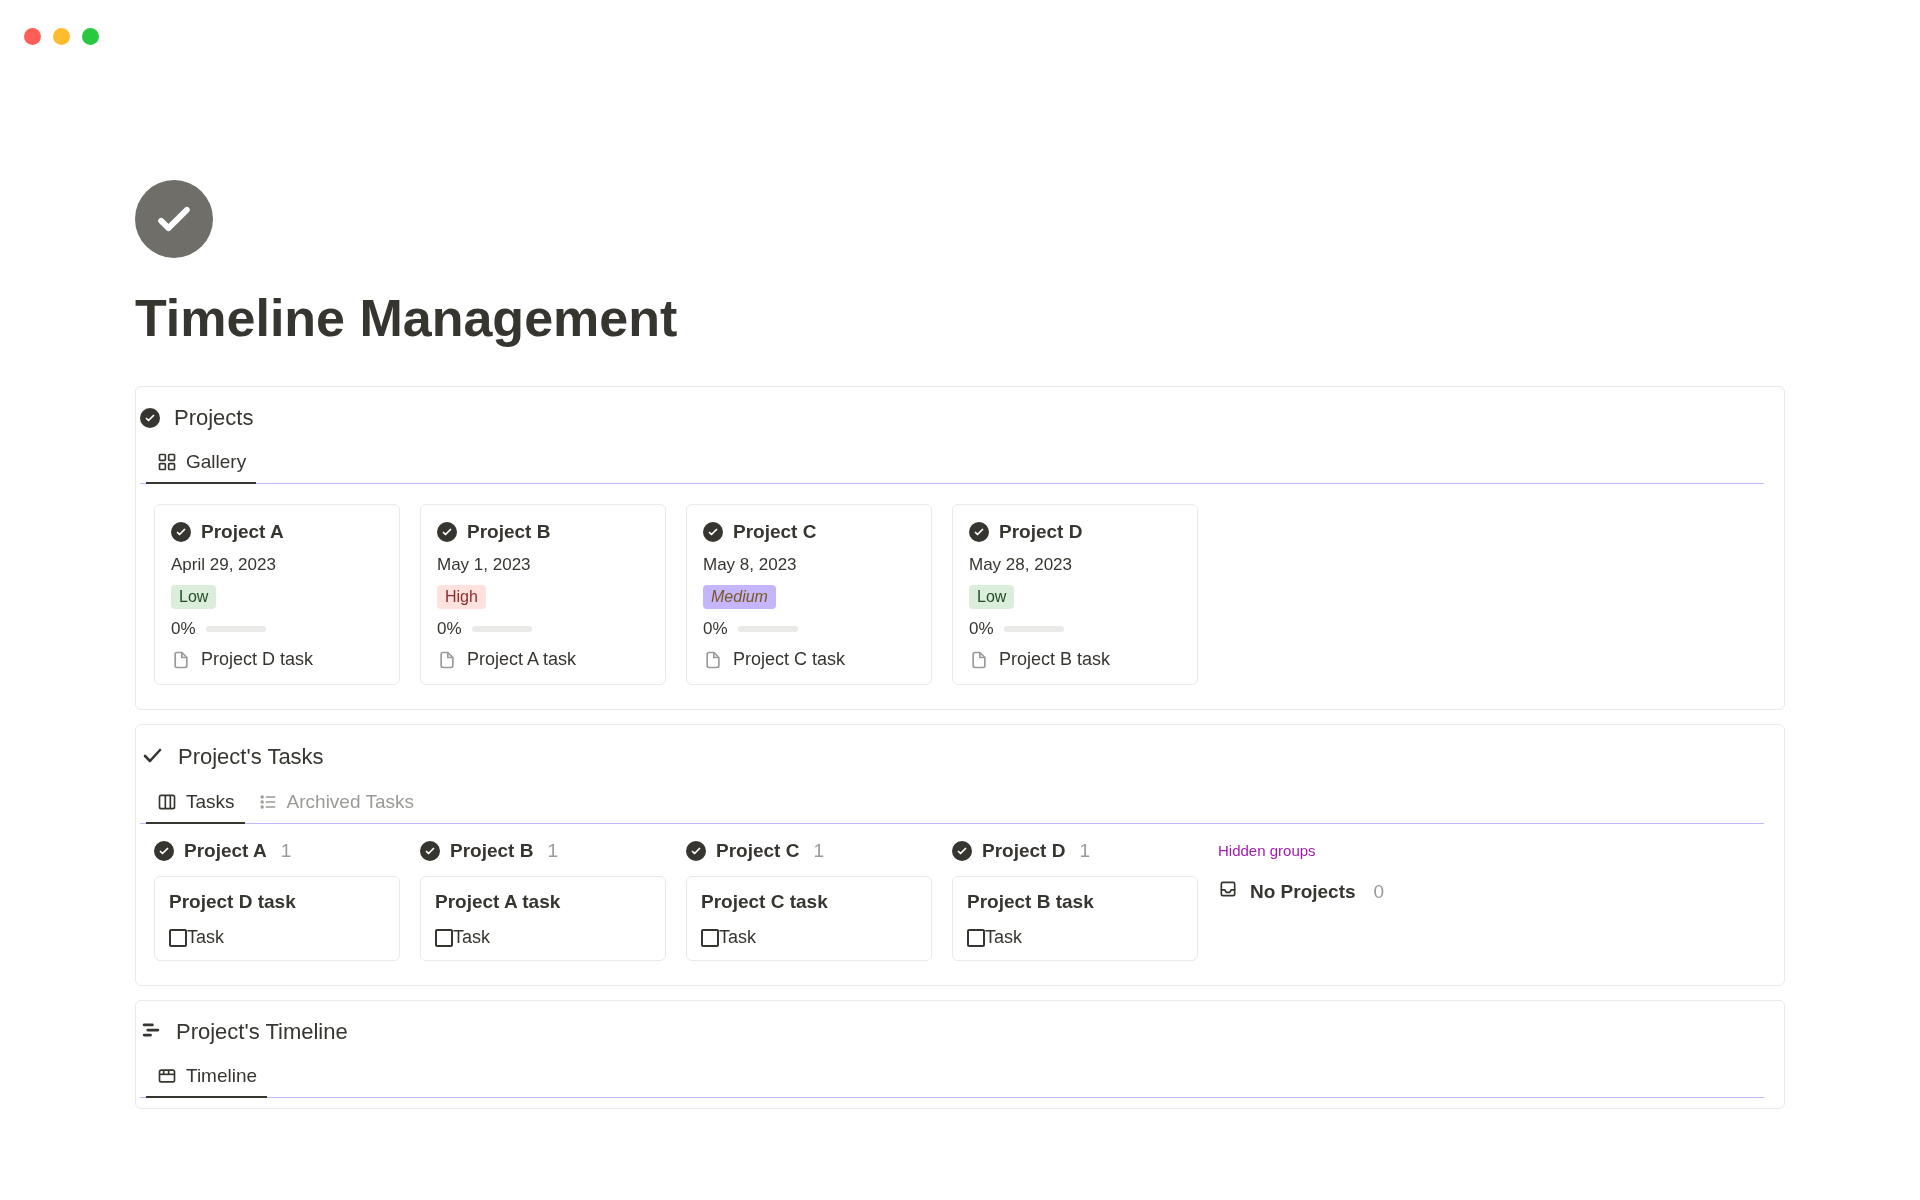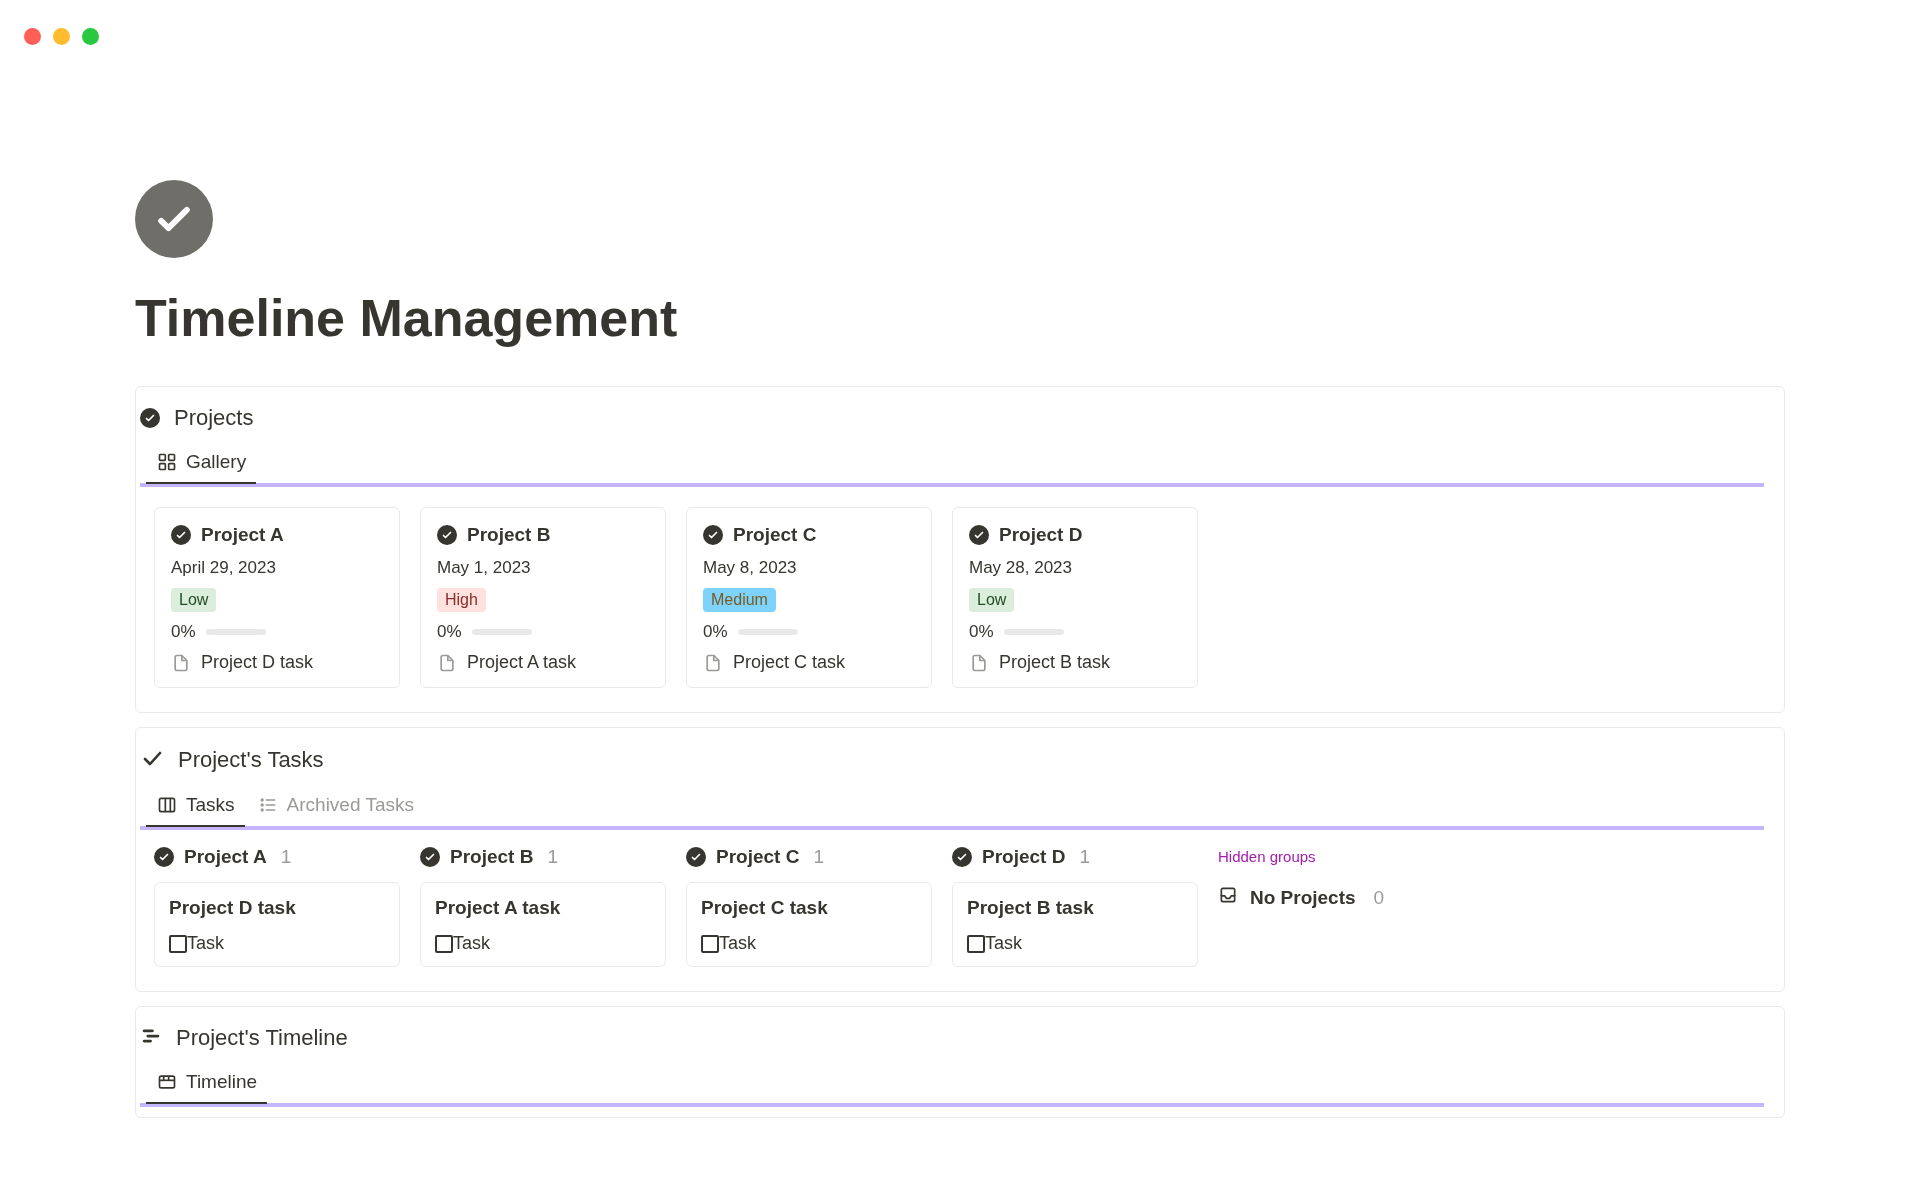--- a/index.html
+++ b/index.html
@@ -15,34 +15,34 @@
 .page-icon { width:78px; height:78px; border-radius:50%; background:#6f6e69; display:flex; align-items:center; justify-content:center; margin-bottom:30px; }
 .page-icon svg { width:44px; height:44px; }
 h1.page-title { font-size:52px; font-weight:700; color:#37352f; margin-bottom:38px; }
 
 .block { border:1px solid #e9e9e7; border-radius:6px; padding:18px 20px 24px 4px; margin-bottom:14px; }
 
 .block-header { display:flex; align-items:center; gap:14px; margin-bottom:12px; }
 .block-header .sec-icon { color:#37352f; }
 .block-header .title { font-size:22px; font-weight:400; color:#37352f; }
 
-.tabs { display:flex; gap:18px; border-bottom:4px solid #c4b5fd; padding:0 14px; }
+.tabs { display:flex; gap:18px; border-bottom:1px solid #c4b5fd; padding:0 14px; }
 .tab { display:flex; align-items:center; gap:8px; padding:8px 2px 10px 2px; font-size:19px; color:#37352f; cursor:pointer; position:relative; }
 .tab.inactive { color:#9b9a97; }
 .tab.active::after { content:""; position:absolute; left:-8px; right:-8px; bottom:-1px; height:2px; background:#37352f; }
 .tab .ticon { width:22px; height:22px; display:flex; align-items:center; justify-content:center; }
 
 .gallery { display:flex; gap:20px; padding:20px 14px 0 14px; }
 .card { width:246px; border:1px solid #e9e9e7; border-radius:6px; padding:16px 16px 14px 16px; }
 .card .card-title-row { display:flex; align-items:center; gap:10px; font-size:19px; font-weight:600; margin-bottom:12px; }
 .card .date { font-size:17px; color:#37352f; margin-bottom:10px; }
 .tag { display:inline-block; padding:3px 8px; border-radius:4px; font-size:16px; margin-bottom:10px; }
 .tag.low{background:#dbeddb;color:#224d25;}
 .tag.high{background:#ffe2dd;color:#8a2d2a;}
-.tag.medium{background:#7dd3fc;color:#7a5b1f;}
+.tag.medium{background:#c4b5fd;color:#7a5b1f;font-style:italic;}
 .pct-row { display:flex; align-items:center; gap:10px; font-size:17px; margin-bottom:10px; }
 .bar { width:60px; height:6px; background:#e9e9e7; border-radius:4px; }
 .link-row { display:flex; align-items:center; gap:10px; font-size:18px; color:#37352f; }
 .link-row .doc-icon { width:20px; height:20px; color:#9b9a97; }
 
 .board { display:flex; gap:20px; padding:16px 14px 0 14px; }
 .column { width:246px; }
 .col-head { display:flex; align-items:center; gap:10px; font-size:19px; font-weight:600; margin-bottom:14px; }
 .col-head .count { color:#9b9a97; font-weight:400; margin-left:4px; }
 .task-card { border:1px solid #e9e9e7; border-radius:6px; padding:14px 14px 12px 14px; }

